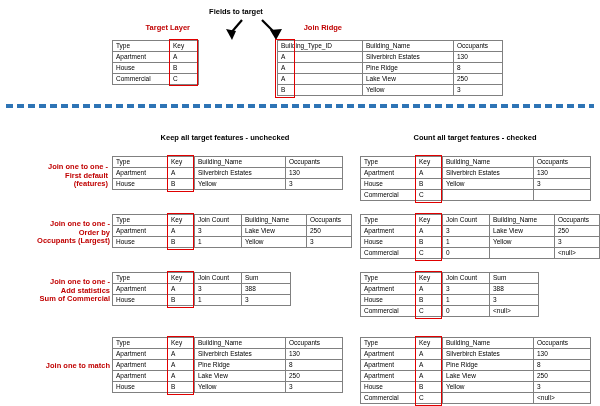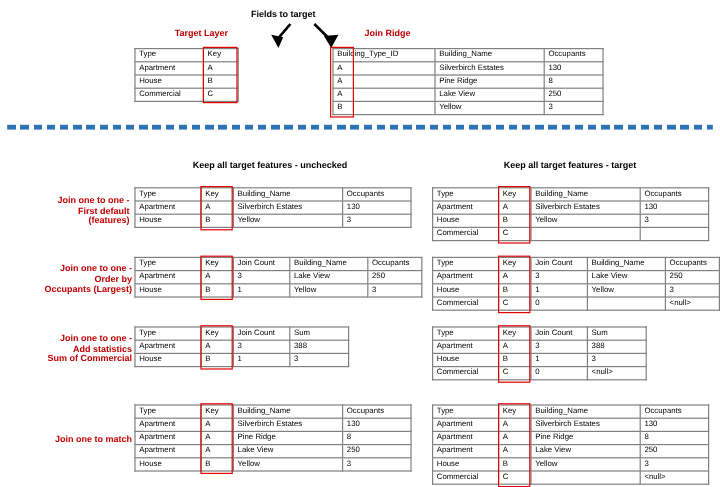--- a/index.html
+++ b/index.html
@@ -162,21 +162,21 @@
   </table>
   <div class="redbox" style="left:-2px; top:-1px; width:18px; height:57px;"></div>
 </div>
 
 <div class="divider"></div>
 
 <div class="abs hdr-black" style="left:130px; top:134px; width:190px;">
   <span>Keep all target features - unchecked</span>
 </div>
 <div class="abs hdr-black" style="left:382px; top:134px; width:186px;">
-  <span>Keep all target features - target</span>
+  <span>Count all target features - checked</span>
 </div>
 
 <div class="abs ann" style="left:6px; top:163px; width:102px;">
   <div>Join one to one -</div>
   <div>First default</div>
   <div>(features)</div>
 </div>
 
 <div class="abs" style="left:112px; top:156px;">
   <table class="t">

